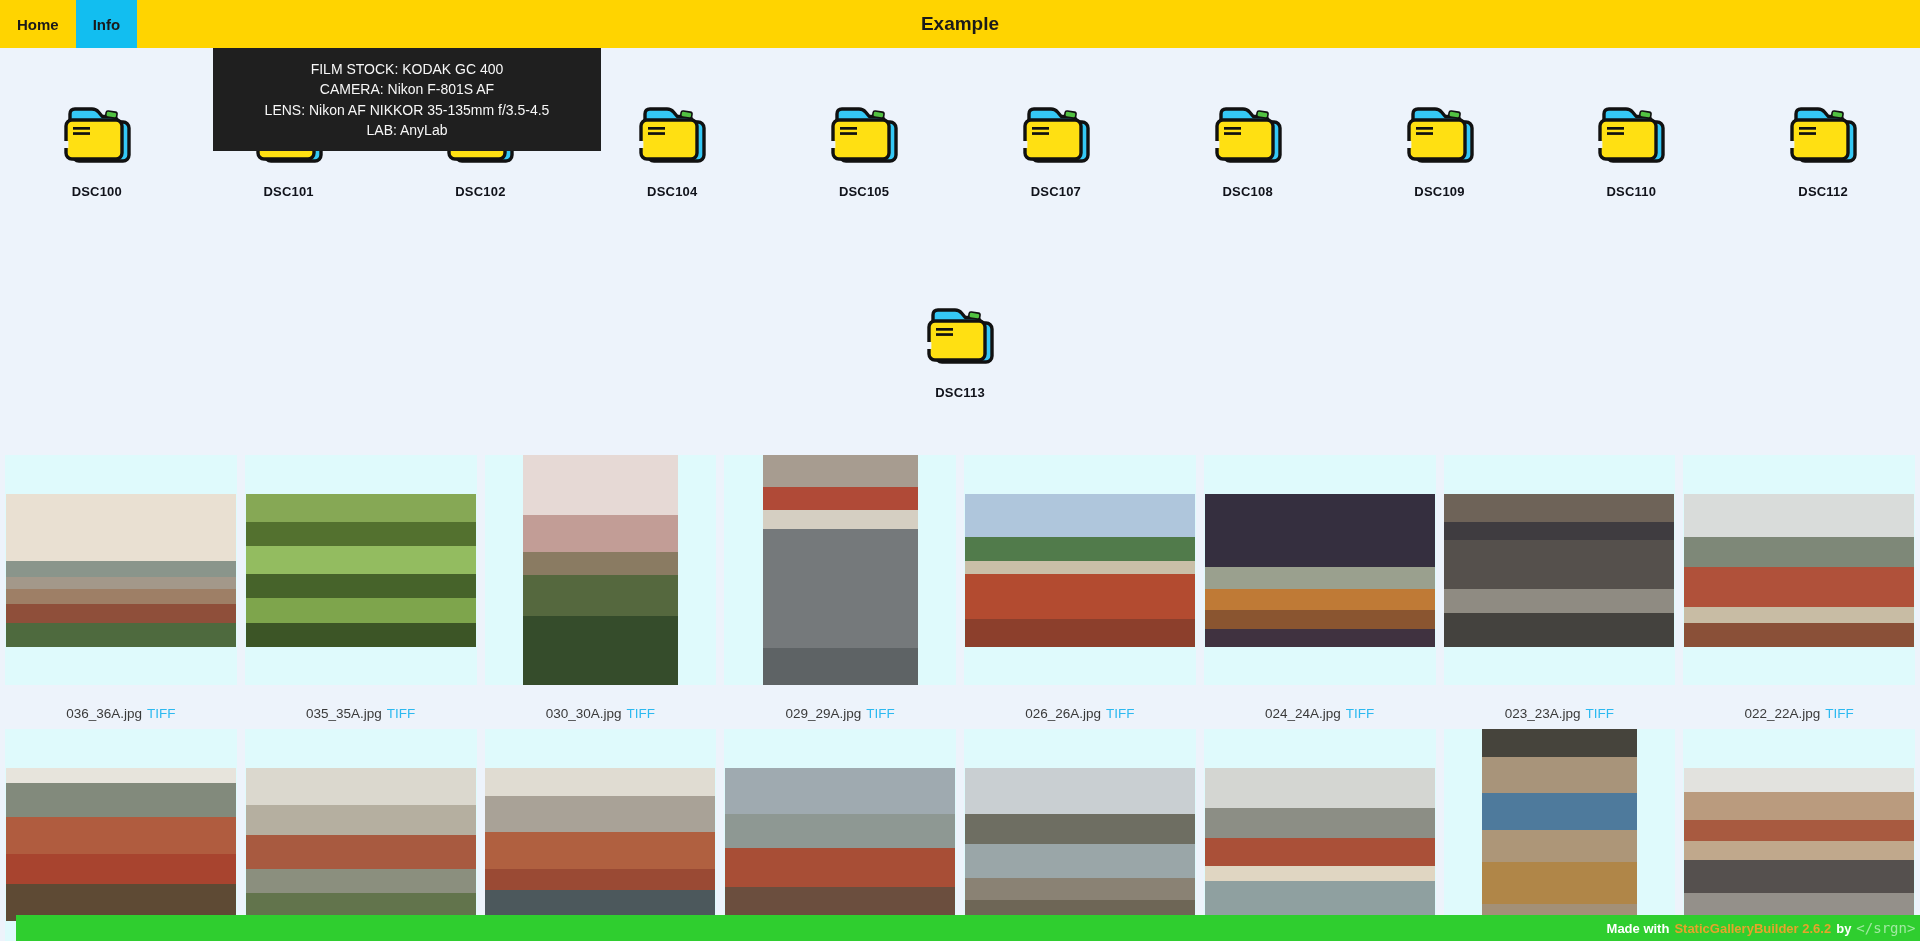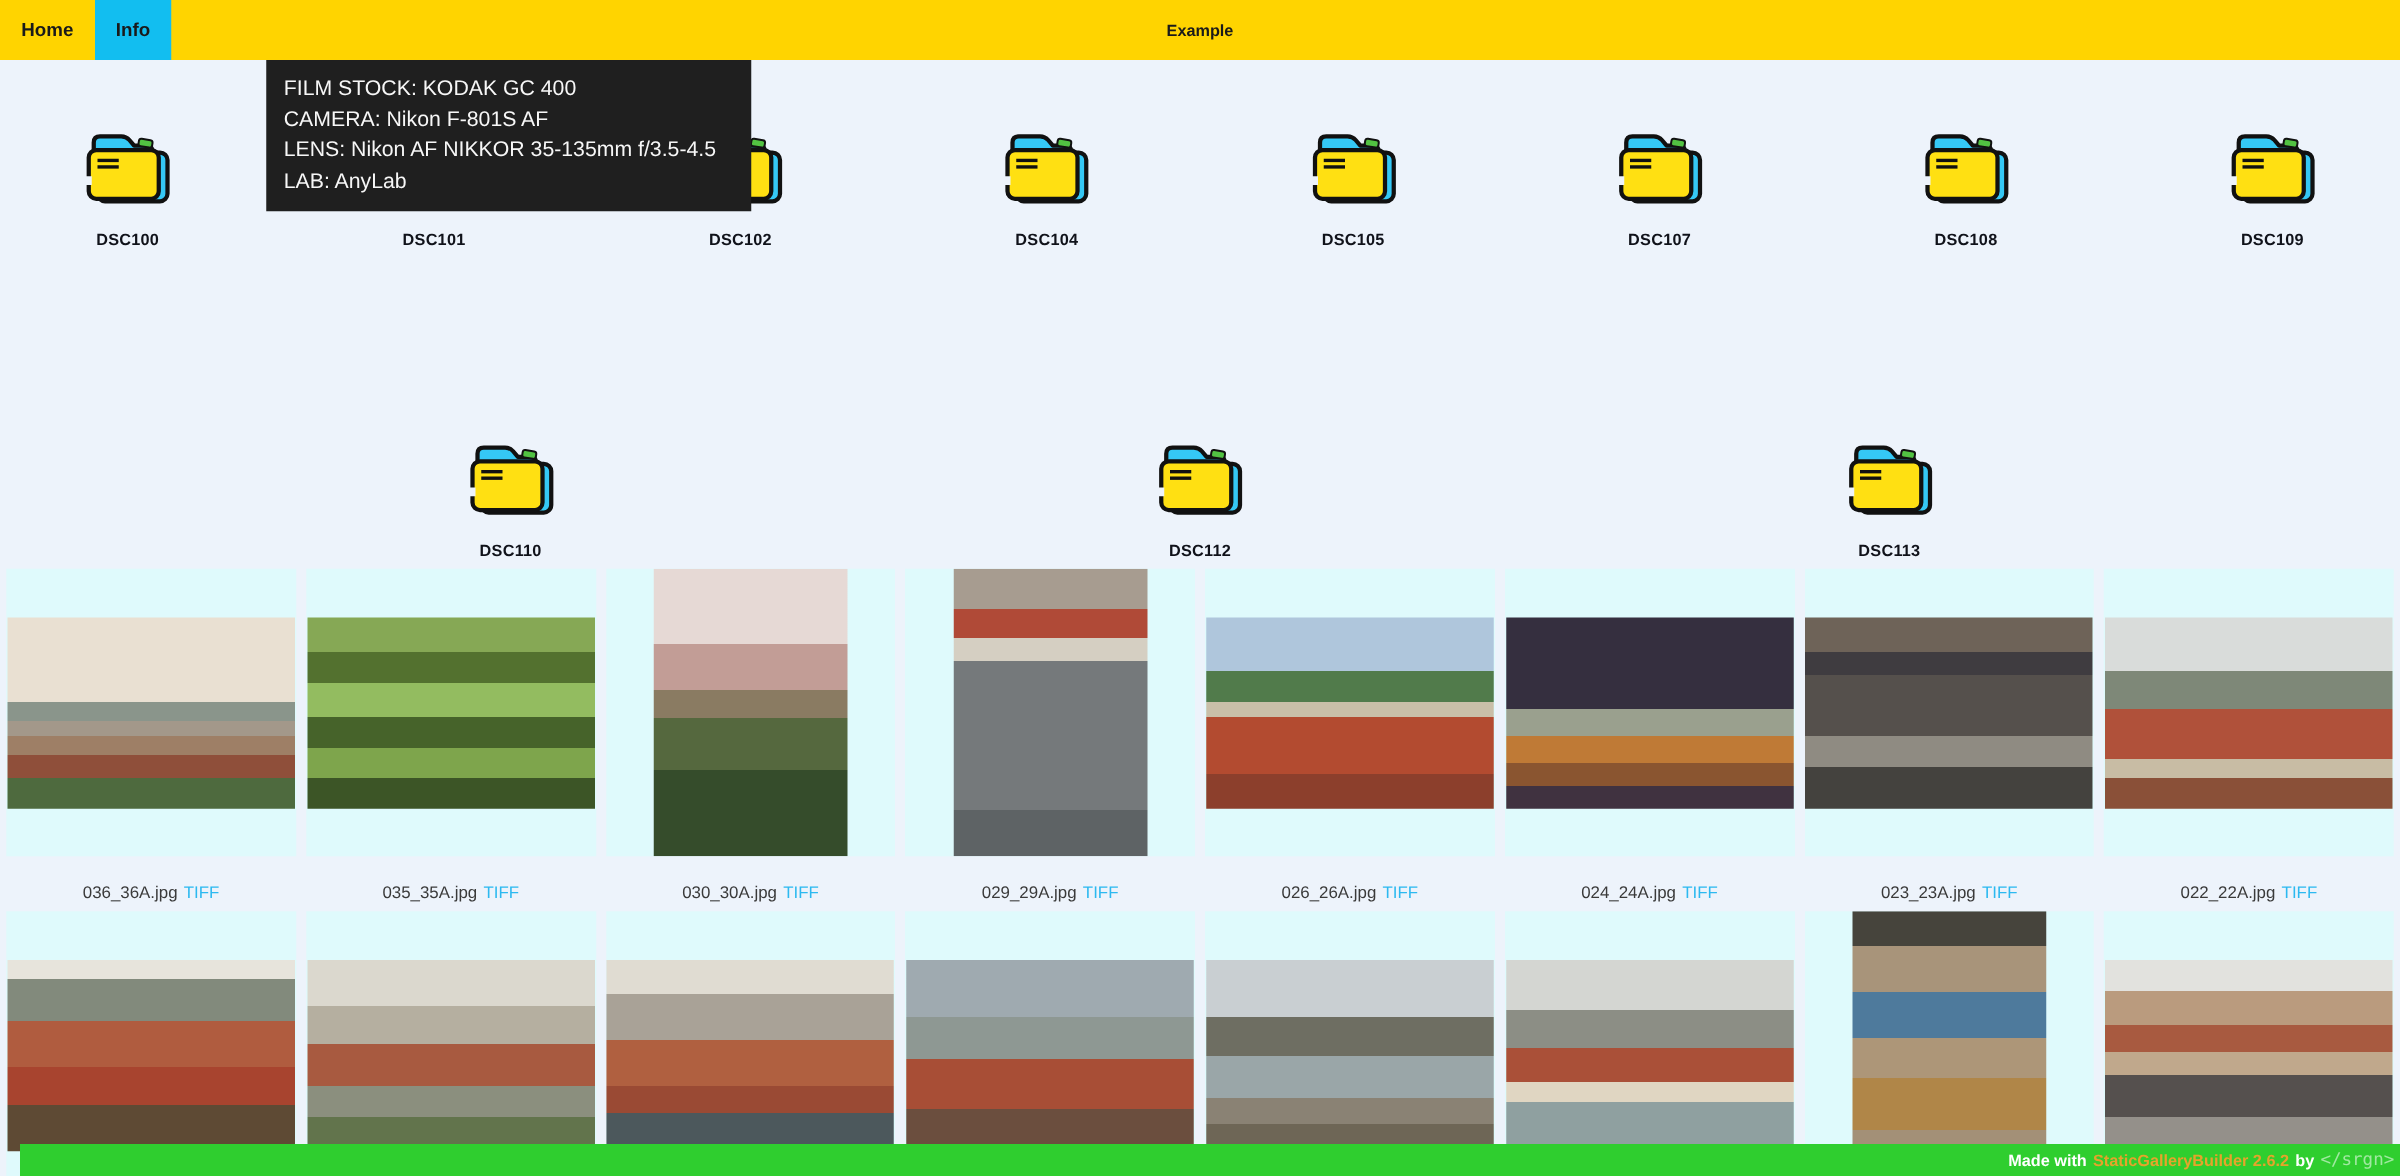--- a/index.html
+++ b/index.html
@@ -13,27 +13,27 @@
     width:1920px;height:941px;background:var(--page-bg);
     font-family:"Liberation Sans",sans-serif;color:var(--ink);position:relative;
   }
   
   .nav{position:relative;height:48px;background:var(--yellow);display:flex;align-items:stretch;z-index:20;}
   .nav-left{display:flex;align-items:stretch;}
   .nav-item{display:flex;align-items:center;padding:0 17px;font-weight:700;font-size:15px;
     color:var(--ink);text-decoration:none;cursor:pointer;white-space:nowrap;}
   .nav-item.active{background:var(--active-cyan);}
   .nav-title{position:absolute;inset:0;display:flex;align-items:center;justify-content:center;
-    font-weight:700;font-size:13px;pointer-events:none;}
+    font-weight:700;font-size:19px;pointer-events:none;}
   
   .tooltip{position:absolute;left:213px;top:48px;width:388px;background:var(--tooltip-bg);
-    color:#F7F7F7;font-size:17px;line-height:1.45;padding:11px 14px;z-index:30;}
+    color:#F7F7F7;font-size:14px;line-height:1.45;padding:11px 14px;z-index:30;text-align:center;}
   
   .folders{height:402px;display:flex;flex-wrap:wrap;justify-content:space-evenly;
-    align-content:flex-start;overflow:hidden;background:var(--page-bg);gap:48px;}
+    align-content:flex-start;overflow:hidden;background:var(--page-bg);}
   .folder{width:190px;height:201px;margin:0;display:flex;flex-direction:column;
     align-items:center;cursor:pointer;}
   .folder svg{margin-top:52px;width:76px;height:64px;display:block;}
   .folder-label{margin-top:20px;font-size:13px;font-weight:700;color:#10121A;letter-spacing:.2px;}
   
   .gallery{padding:5px 5px 0;display:grid;grid-template-columns:repeat(8,1fr);
     column-gap:8px;row-gap:8px;}
   .tile{margin:0;}
   .imgbox{height:230px;background:var(--tile-bg);display:flex;align-items:center;
     justify-content:center;cursor:pointer;overflow:hidden;}

